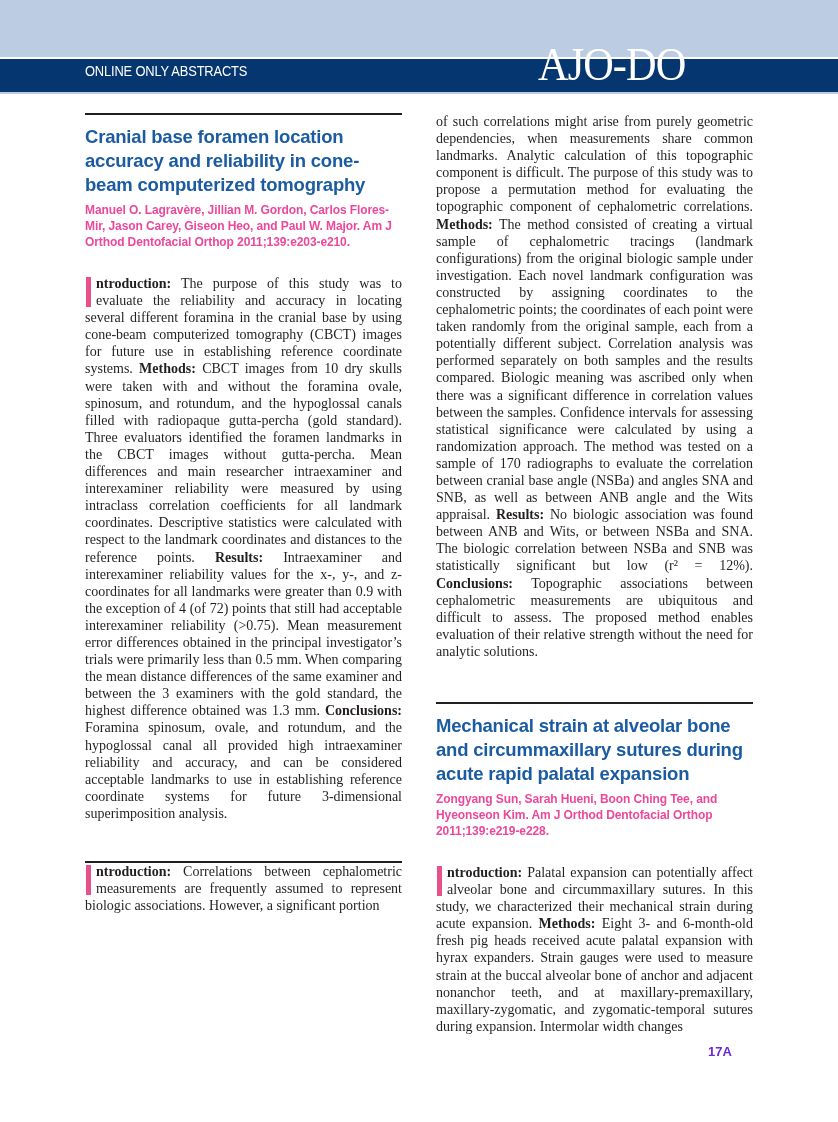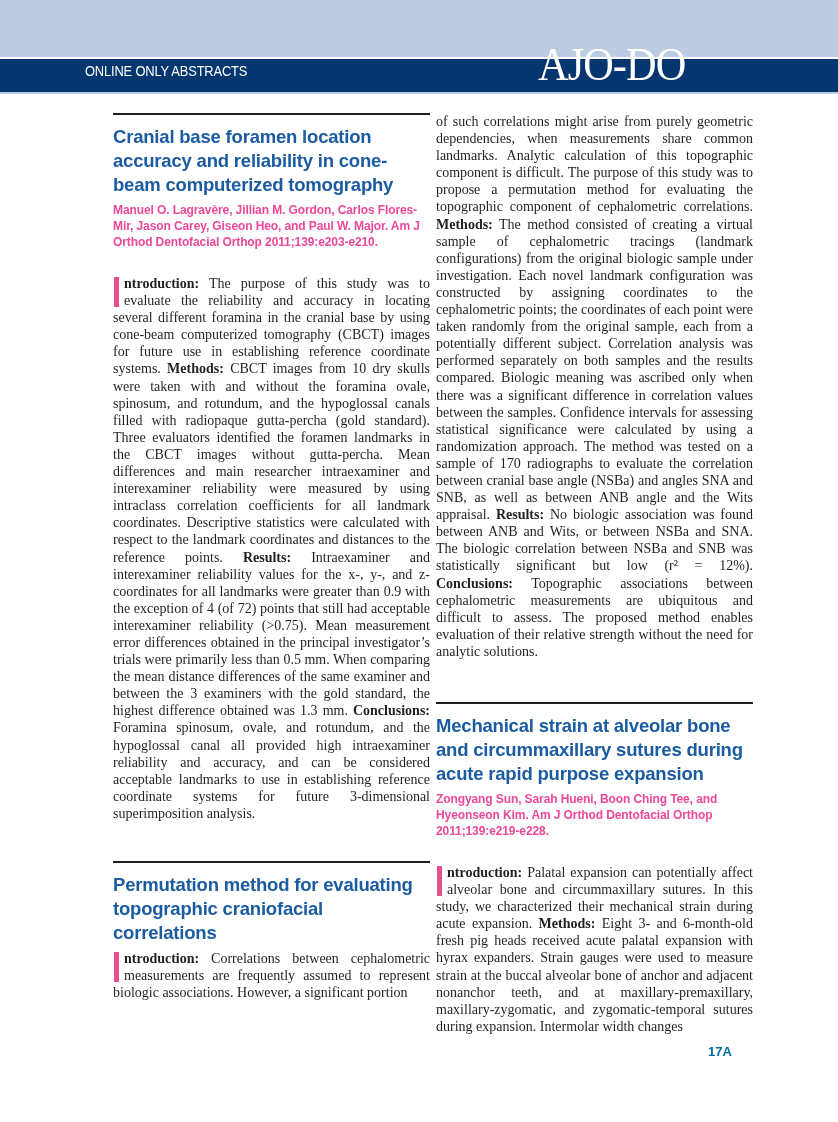--- a/index.html
+++ b/index.html
@@ -5,32 +5,32 @@
   html, body { margin:0; padding:0; background:#ffffff; }
   body { width:838px; height:1122px; position:relative; overflow:hidden; font-family:"Liberation Serif", serif; color:#231f20; }
   .top-band { position:absolute; left:0; top:0; width:838px; height:57px; background:#bccde3; }
   .white-line { position:absolute; left:0; top:57px; width:838px; height:2px; background:#ffffff; }
   .nav-band { position:absolute; left:0; top:59px; width:838px; height:33px; background:#06366f; }
   .bottom-line { position:absolute; left:0; top:92px; width:838px; height:2px; background:#bccde3; }
   .section-label { position:absolute; left:85px; top:62px; font-family:"Liberation Sans Narrow","Liberation Sans", sans-serif; font-size:15px; letter-spacing:-0.2px; color:#ffffff; transform:scaleX(0.86); transform-origin:left top; line-height:18px; }
   .logo { position:absolute; left:538px; top:38px; font-family:"Liberation Serif", serif; font-size:46px; color:#ffffff; line-height:54px; transform:scaleX(0.92); transform-origin:left top; letter-spacing:-1px; font-weight:normal; }
 
   .col { position:absolute; width:317px; }
-  .col-left { left:85px; top:113px;margin-left:28px; }
+  .col-left { left:85px; top:113px; }
   .col-right { left:436px; top:113px; }
 
   .rule { height:0; border-top:2px solid #231f20; margin:0; }
   .title { font-family:"Liberation Sans", sans-serif; color:#1b5ba2; font-size:18.5px; line-height:24px; margin:10px 0 5px 0; letter-spacing:-0.2px; }
   .authors { font-family:"Liberation Sans", sans-serif; color:#ec4899; font-weight:bold; font-size:12px; line-height:16px; margin:0 0 25px 0; letter-spacing:-0.1px; }
   .body-text { font-family:"Liberation Serif", serif; font-size:14px; line-height:17.1px; text-align:justify; margin:0; hyphens:manual; }
   .body-text b { font-weight:bold; }
   .dropcap { float:left; font-family:"Liberation Sans", sans-serif; font-size:33px; line-height:32px; color:#e8508d; margin:2px 3px 0 0; width:8px; height:32px; overflow:visible; }
   .dropcap-bar { display:block; width:5px; height:30px; background:#e8508d; margin-left:1px; }
 
-  .page-num { position:absolute; left:708px; top:1044px; font-family:"Liberation Sans", sans-serif; font-weight:bold; font-size:13px; color:#0369a1; }
+  .page-num { position:absolute; left:708px; top:1044px; font-family:"Liberation Sans", sans-serif; font-weight:bold; font-size:13px; color:#6d28d9; }
 </style>
 </head>
 <body>
 
 <div class="top-band"></div>
 <div class="white-line"></div>
 <div class="nav-band"></div>
 <div class="bottom-line"></div>
 <div class="section-label">ONLINE ONLY ABSTRACTS</div>
 <div class="logo">AJO-DO</div>
@@ -42,37 +42,36 @@
     <p class="authors">Manuel O. Lagravère, Jillian M. Gordon, Carlos Flores-Mir, Jason Carey, Giseon Heo, and Paul W. Major. Am J Orthod Dentofacial Orthop 2011;139:e203-e210.</p>
     <p class="body-text">
       <span class="dropcap">
           <span class="dropcap-bar"></span>
         </span><b>ntroduction:</b><span> The purpose of this study was to evaluate the reliability and accuracy in locating several different foramina in the cranial base by using cone-beam computerized tomography (CBCT) images for future use in establishing reference coordinate systems. </span><b>Methods:</b><span> CBCT images from 10 dry skulls were taken with and without the foramina ovale, spinosum, and rotundum, and the hypoglossal canals filled with radiopaque gutta-percha (gold standard). Three evaluators identified the foramen landmarks in the CBCT images without gutta-percha. Mean differences and main researcher intraexaminer and interexaminer reliability were measured by using intraclass correlation coefficients for all landmark coordinates. Descriptive statistics were calculated with respect to the landmark coordinates and distances to the reference points. </span><b>Results:</b><span> Intraexaminer and interexaminer reliability values for the x-, y-, and z-coordinates for all landmarks were greater than 0.9 with the exception of 4 (of 72) points that still had acceptable interexaminer reliability (&gt;0.75). Mean measurement error differences obtained in the principal investigator’s trials were primarily less than 0.5 mm. When comparing the mean distance differences of the same examiner and between the 3 examiners with the gold standard, the highest difference obtained was 1.3 mm. </span><b>Conclusions:</b><span> Foramina spinosum, ovale, and rotundum, and the hypoglossal canal all provided high intraexaminer reliability and accuracy, and can be considered acceptable landmarks to use in establishing reference coordinate systems for future 3-dimensional superimposition analysis.</span>
     </p>
   </div>
 
   <div style="position:absolute; top:748px; left:0; width:317px;">
     <div class="rule"></div>
-    <h2 class="title">Permutation method for evaluating topographic craniofacial correlations</h2>
     <p class="body-text">
       <span class="dropcap">
           <span class="dropcap-bar"></span>
         </span><b>ntroduction:</b><span> Correlations between cephalometric measurements are frequently assumed to represent biologic associations. However, a significant portion</span>
     </p>
   </div>
 </div>
 
 <div class="col col-right">
   <p class="body-text" style="margin-top:0;">
     <span>of such correlations might arise from purely geometric dependencies, when measurements share common landmarks. Analytic calculation of this topographic component is difficult. The purpose of this study was to propose a permutation method for evaluating the topographic component of cephalometric correlations. </span><b>Methods:</b><span> The method consisted of creating a virtual sample of cephalometric tracings (landmark configurations) from the original biologic sample under investigation. Each novel landmark configuration was constructed by assigning coordinates to the cephalometric points; the coordinates of each point were taken randomly from the original sample, each from a potentially different subject. Correlation analysis was performed separately on both samples and the results compared. Biologic meaning was ascribed only when there was a significant difference in correlation values between the samples. Confidence intervals for assessing statistical significance were calculated by using a randomization approach. The method was tested on a sample of 170 radiographs to evaluate the correlation between cranial base angle (NSBa) and angles SNA and SNB, as well as between ANB angle and the Wits appraisal. </span><b>Results:</b><span> No biologic association was found between ANB and Wits, or between NSBa and SNA. The biologic correlation between NSBa and SNB was statistically significant but low (r² = 12%). </span><b>Conclusions:</b><span> Topographic associations between cephalometric measurements are ubiquitous and difficult to assess. The proposed method enables evaluation of their relative strength without the need for analytic solutions.</span>
   </p>
 
   <div style="position:absolute; top:589px; left:0; width:317px;">
     <div class="rule"></div>
-    <h2 class="title">Mechanical strain at alveolar bone and circummaxillary sutures during acute rapid purpose expansion</h2>
+    <h2 class="title">Mechanical strain at alveolar bone and circummaxillary sutures during acute rapid palatal expansion</h2>
     <p class="authors">Zongyang Sun, Sarah Hueni, Boon Ching Tee, and Hyeonseon Kim. Am J Orthod Dentofacial Orthop 2011;139:e219-e228.</p>
     <p class="body-text">
       <span class="dropcap">
           <span class="dropcap-bar"></span>
         </span><b>ntroduction:</b><span> Palatal expansion can potentially affect alveolar bone and circummaxillary sutures. In this study, we characterized their mechanical strain during acute expansion. </span><b>Methods:</b><span> Eight 3- and 6-month-old fresh pig heads received acute palatal expansion with hyrax expanders. Strain gauges were used to measure strain at the buccal alveolar bone of anchor and adjacent nonanchor teeth, and at maxillary-premaxillary, maxillary-zygomatic, and zygomatic-temporal sutures during expansion. Intermolar width changes</span>
     </p>
   </div>
 </div>
 
 <div class="page-num">17A</div>

